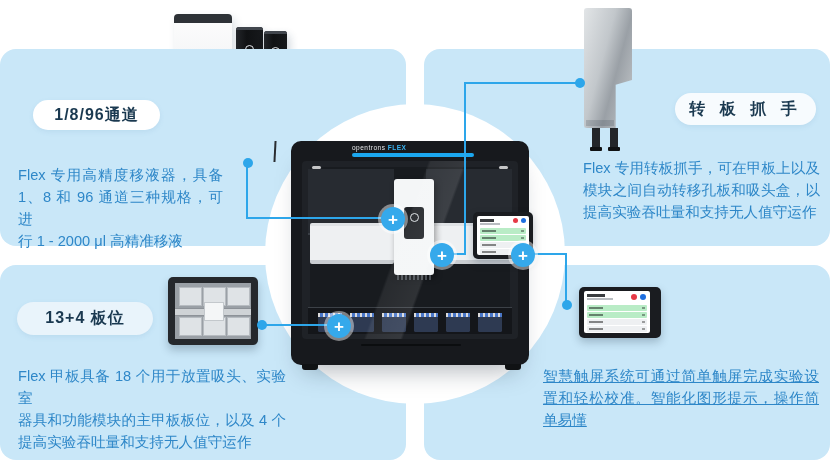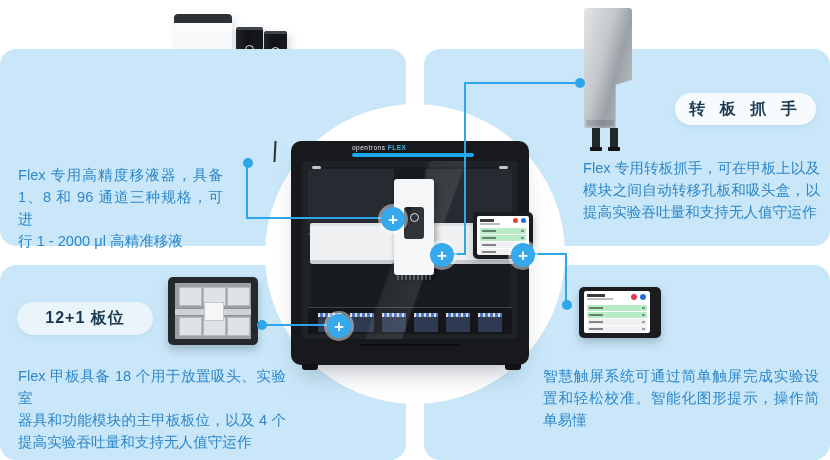--- a/index.html
+++ b/index.html
@@ -21,21 +21,21 @@
   .pill-tr{left:675px;top:93px;width:141px;height:32px;background:#f7fbfe;letter-spacing:5px;}
   .pill-bl{left:17px;top:302px;width:136px;height:33px;background:#e9f4fb;}
   .pill-br{left:677px;top:300px;width:138px;height:32px;background:#f4fafd;letter-spacing:5px;}
   
   .ftext{position:absolute;z-index:6;color:#2e87c8;font-size:14.6px;line-height:22px;}
   .ftext .ln{white-space:nowrap;}
   .ftext .just{text-align:justify;text-align-last:justify;white-space:normal;}
   .ftext-tl{left:18px;top:164px;width:205px;}
   .ftext-tr{left:583px;top:157px;width:237px;}
   .ftext-bl{left:18px;top:365px;width:268px;}
-  .ftext-br{left:543px;top:365px;width:276px;}
+  .ftext-br{left:543px;top:365px;width:276px;text-decoration:underline;}
   
   .cline{position:absolute;background:#2da6ea;z-index:4;}
   .cdot{position:absolute;width:10px;height:10px;border-radius:50%;background:#2da6ea;z-index:5;}
   .plus{position:absolute;width:24px;height:24px;border-radius:50%;background:#35a9eb;color:#fff;
         z-index:5;display:flex;align-items:center;justify-content:center;font-size:17px;font-weight:bold;
         box-shadow:0 0 0 3px rgba(255,255,255,0.45);cursor:pointer;line-height:1;}
   
   .machine{position:absolute;left:291px;top:141px;width:238px;height:224px;background:#17191d;
            border-radius:10px;z-index:3;box-shadow:0 16px 24px -12px rgba(15,30,45,0.35);}
   .m-logo{position:absolute;left:61px;top:3px;color:#e8eaec;font-size:6.5px;letter-spacing:0.5px;}
@@ -263,22 +263,23 @@
   <div class="cdot" style="left:243px;top:158px;"></div>
   <div class="cdot" style="left:575px;top:78px;"></div>
   <div class="cdot" style="left:257px;top:320px;"></div>
   <div class="cdot" style="left:562px;top:300px;"></div>
 
   <div class="plus" style="left:381px;top:207px;">+</div>
   <div class="plus" style="left:430px;top:243px;">+</div>
   <div class="plus" style="left:327px;top:314px;">+</div>
   <div class="plus" style="left:511px;top:243px;">+</div>
 
+  <div class="pill pill-tl">1/8/96通道</div>
   <div class="pill pill-tr">转 板 抓 手</div>
-  <div class="pill pill-bl">12+1 板位</div>
+  <div class="pill pill-bl">13+4 板位</div>
 
   <div class="ftext ftext-tl">
     <div class="ln just">Flex 专用高精度移液器，具备</div>
     <div class="ln just">1、8 和 96 通道三种规格，可进</div>
     <div class="ln">行 1 - 2000 μl 高精准移液</div>
   </div>
   <div class="ftext ftext-tr">
     <div class="ln just">Flex 专用转板抓手，可在甲板上以及</div>
     <div class="ln just">模块之间自动转移孔板和吸头盒，以</div>
     <div class="ln">提高实验吞吐量和支持无人值守运作</div>

